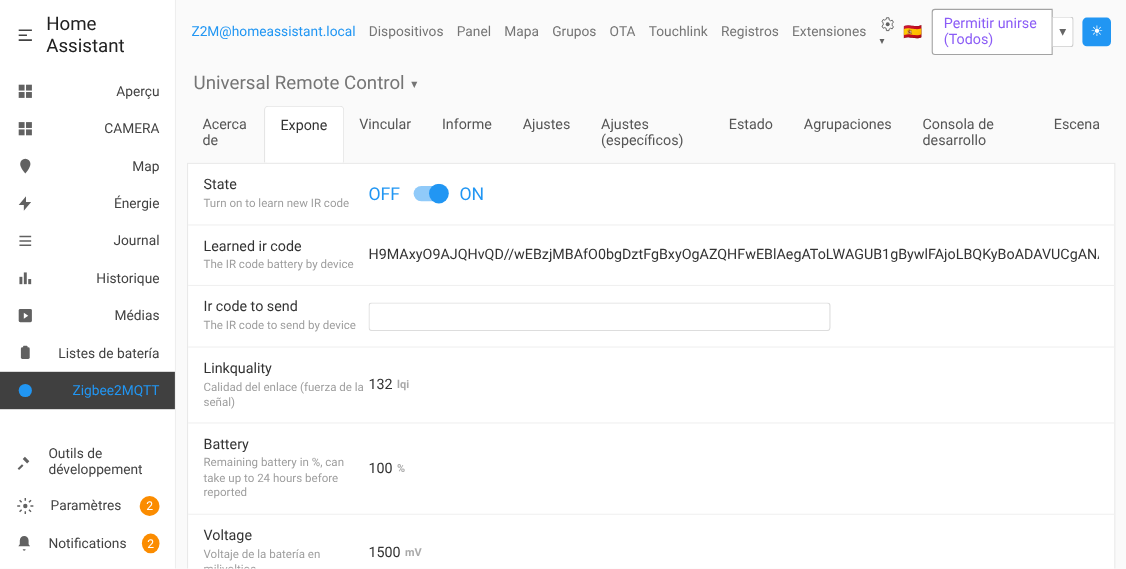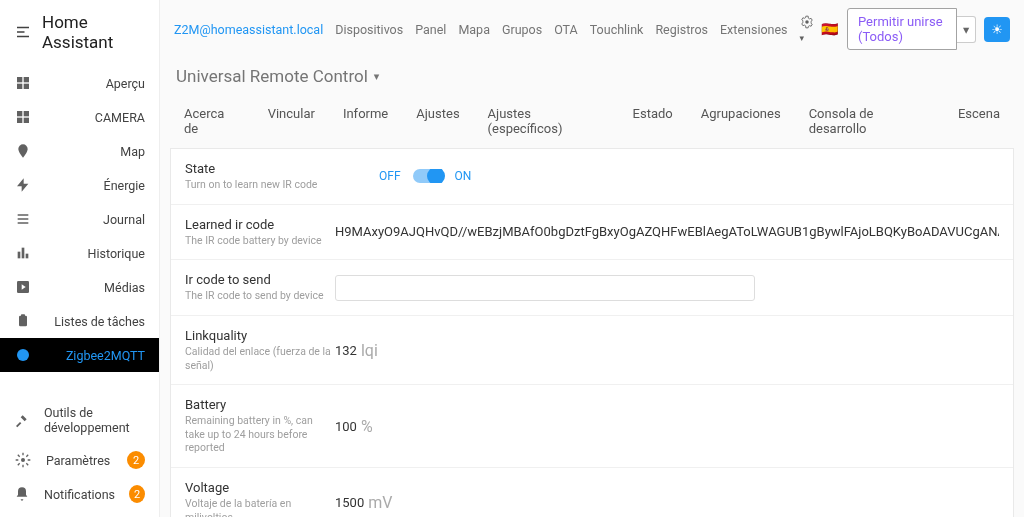--- a/index.html
+++ b/index.html
@@ -5,21 +5,21 @@
   * { box-sizing: border-box; margin: 0; padding: 0; }
   body { font-family: -apple-system, BlinkMacSystemFont, "Segoe UI", Roboto, sans-serif; font-size: 13px; color: #424242; background: #fafafa; width: 1024px; height: 517px; overflow: hidden; }
   .app { display: flex; height: 517px; }
   
   .sidebar { width: 160px; background: #fff; display: flex; flex-direction: column; border-right: 1px solid #eee; }
   .sb-header { display: flex; align-items: center; gap: 10px; padding: 12px 14px 14px 14px; }
   .sb-header .ham { color: #424242; }
   .sb-title { font-size: 17px; font-weight: 400; color: #212121; }
   .sb-items { flex: 1; }
   .sb-item { display: flex; align-items: center; gap: 14px; padding: 8px 14px; font-size: 12.5px; color: #424242; cursor: pointer; justify-content: space-between; }
-  .sb-item.active { color: #2196f3; background: #000000; }
+  .sb-item.active { color: #2196f3; background: #404040; }
   .sb-item .ic { width: 18px; height: 18px; display: inline-flex; align-items: center; justify-content: center; color: #616161; }
   .sb-item.active .ic { color: #2196f3; }
   .sb-bottom { margin-top: auto; padding-bottom: 6px; }
   .sb-item .badge { margin-left: auto; background: #fb8c00; color: #fff; border-radius: 50%; width: 18px; height: 18px; font-size: 11px; display: inline-flex; align-items: center; justify-content: center; }
   
   .main { flex: 1; background: #fafafa; display: flex; flex-direction: column; overflow: hidden; }
   .topbar { display: flex; align-items: center; gap: 12px; padding: 8px 14px; font-size: 12.5px; color: #757575; }
   .z2m-host { color: #2196f3; }
   .topnav { display: flex; gap: 12px; align-items: center; }
   .topnav span { cursor: pointer; }
@@ -34,22 +34,22 @@
   .tabs { display: flex; gap: 0; padding: 0 10px; }
   .tab { padding: 10px 14px; font-size: 13px; color: #555; cursor: pointer; border-bottom: 2px solid transparent; }
   .tab.active { background: #fff; border: 1px solid #e5e5e5; border-bottom: none; color: #333; border-radius: 4px 4px 0 0; }
   .panel { background: #fff; margin: 0 10px 10px 10px; border: 1px solid #e9e9e9; }
   .row { display: flex; align-items: center; padding: 12px 14px; border-bottom: 1px solid #f0f0f0; }
   .row:last-child { border-bottom: none; }
   .row .lbl { width: 150px; flex-shrink: 0; }
   .row .lbl .title { font-size: 13px; color: #333; }
   .row .lbl .desc { font-size: 10.5px; color: #9e9e9e; margin-top: 2px; line-height: 1.3; }
   .row .val { flex: 1; font-size: 13px; color: #333; display: flex; align-items: center; white-space: nowrap; overflow: hidden; }
-  .unit { color: #aaa; font-size: 16px; margin-left: 4px; }
-  .toggle-wrap { display: flex; align-items: center; gap: 12px; color: #2196f3; font-size: 12px; margin-left: 44px; }
+  .unit { color: #aaa; font-size: 10px; margin-left: 4px; font-weight: bold; }
+  .toggle-wrap { display: flex; align-items: center; gap: 12px; color: #2196f3; font-size: 16px; }
   .toggle { width: 30px; height: 14px; background: #90caf9; border-radius: 10px; position: relative; }
   .toggle::after { content: ""; position: absolute; right: -2px; top: -2px; width: 18px; height: 18px; background: #2196f3; border-radius: 50%; }
   .ir-input { width: 420px; height: 26px; border: 1px solid #ddd; border-radius: 3px; background: #fff; }
   svg { display: block; }
 </style>
 </head>
 <body>
 
 <div class="app">
 
@@ -128,21 +128,21 @@
           </span>
         <span>Médias</span>
       </div>
       <div class="sb-item">
         <span class="ic">
             <svg width="16" height="16" viewBox="0 0 24 24" fill="currentColor">
               <rect x="6" y="4" width="12" height="16" rx="2"></rect>
               <rect x="9" y="2" width="6" height="4" rx="1"></rect>
             </svg>
           </span>
-        <span>Listes de tâches</span>
+        <span>Listes de batería</span>
       </div>
       <div class="sb-item active">
         <span class="ic">
             <svg width="16" height="16" viewBox="0 0 24 24" fill="currentColor">
               <circle cx="12" cy="12" r="9"></circle>
             </svg>
           </span>
         <span>Zigbee2MQTT</span>
       </div>
     </div>
@@ -207,20 +207,21 @@
       </div>
     </div>
 
     <div class="dev-title-row">
       <span>Universal Remote Control</span>
       <span style="font-size:11px">▾</span>
     </div>
 
     <div class="tabs">
       <div class="tab">Acerca de</div>
+      <div class="tab active">Expone</div>
       <div class="tab">Vincular</div>
       <div class="tab">Informe</div>
       <div class="tab">Ajustes</div>
       <div class="tab">Ajustes (específicos)</div>
       <div class="tab">Estado</div>
       <div class="tab">Agrupaciones</div>
       <div class="tab">Consola de desarrollo</div>
       <div class="tab">Escena</div>
     </div>
 

